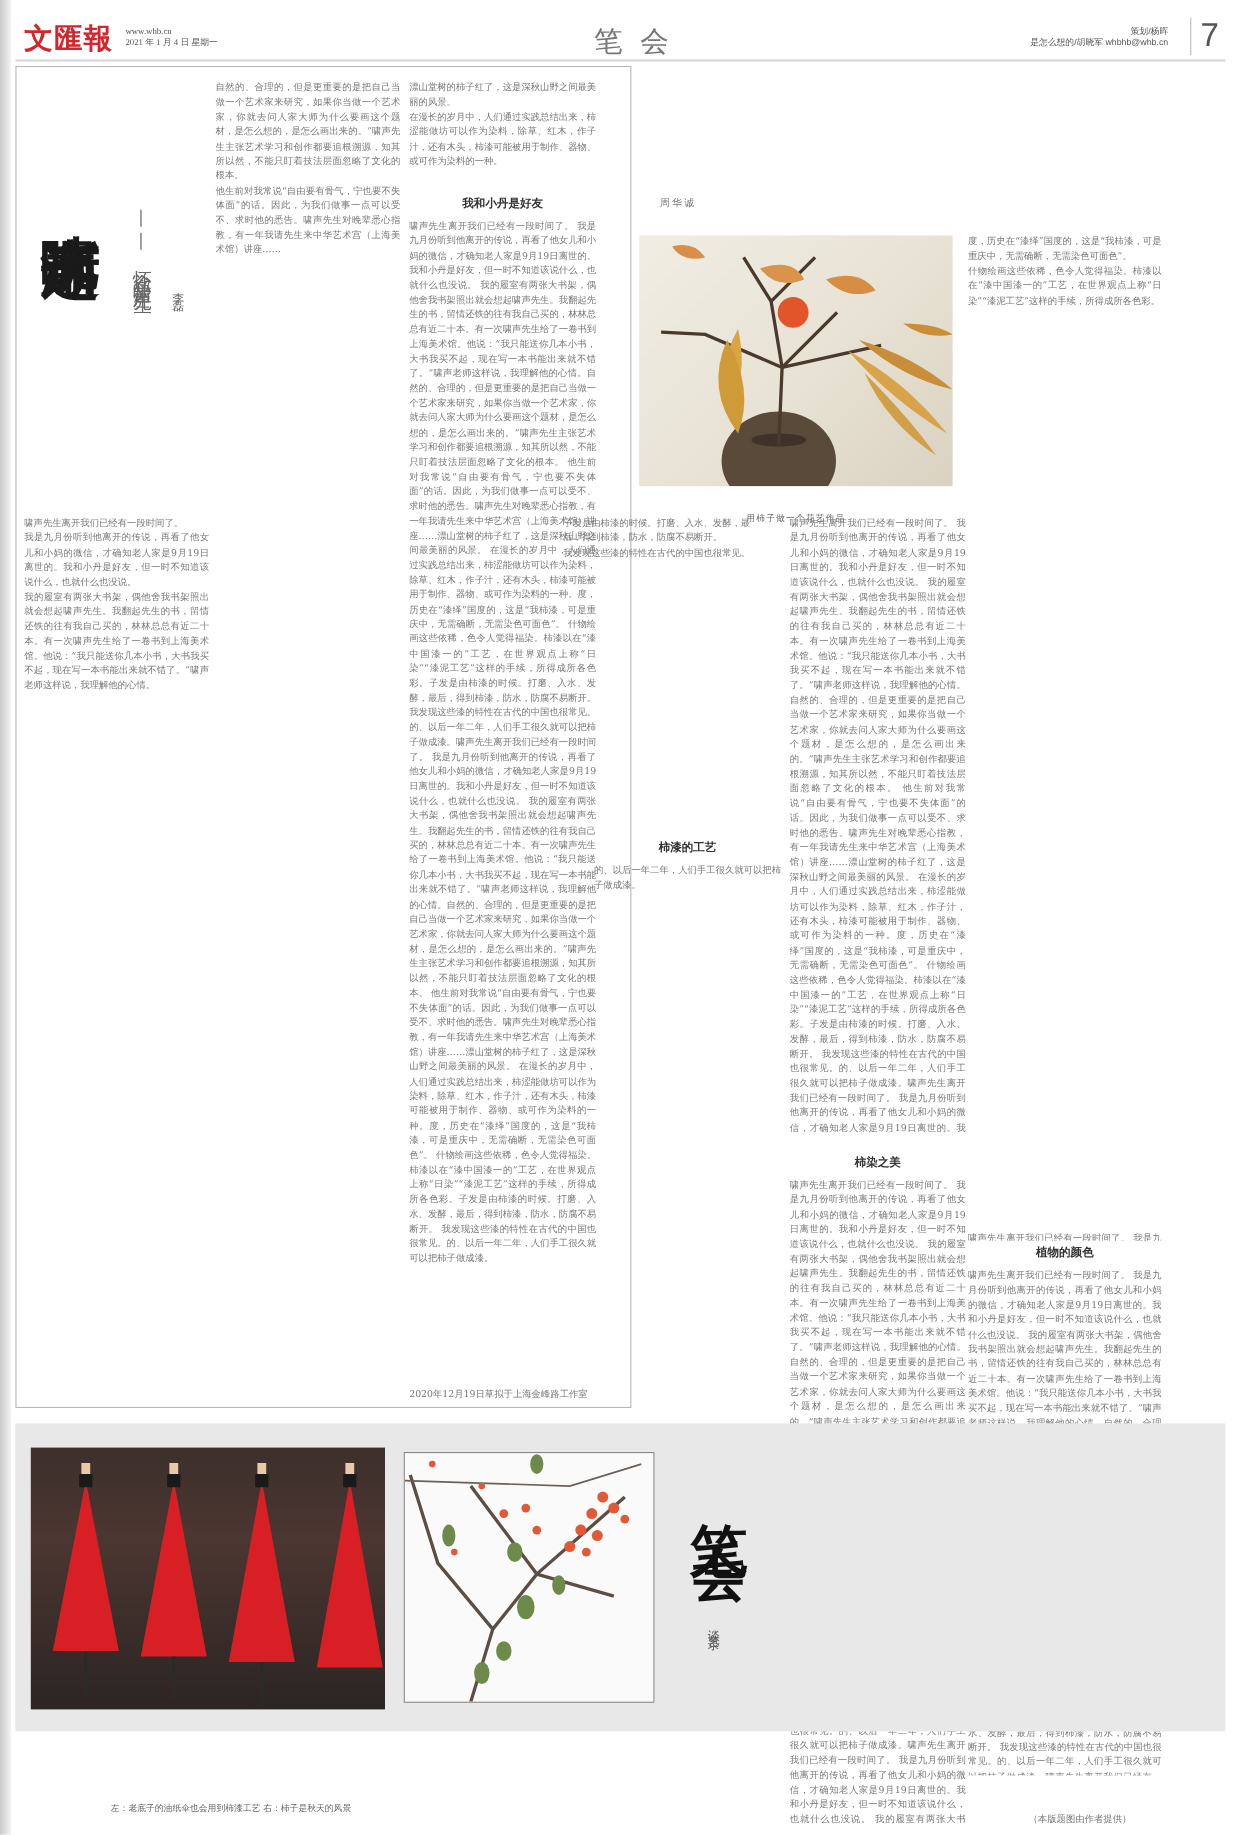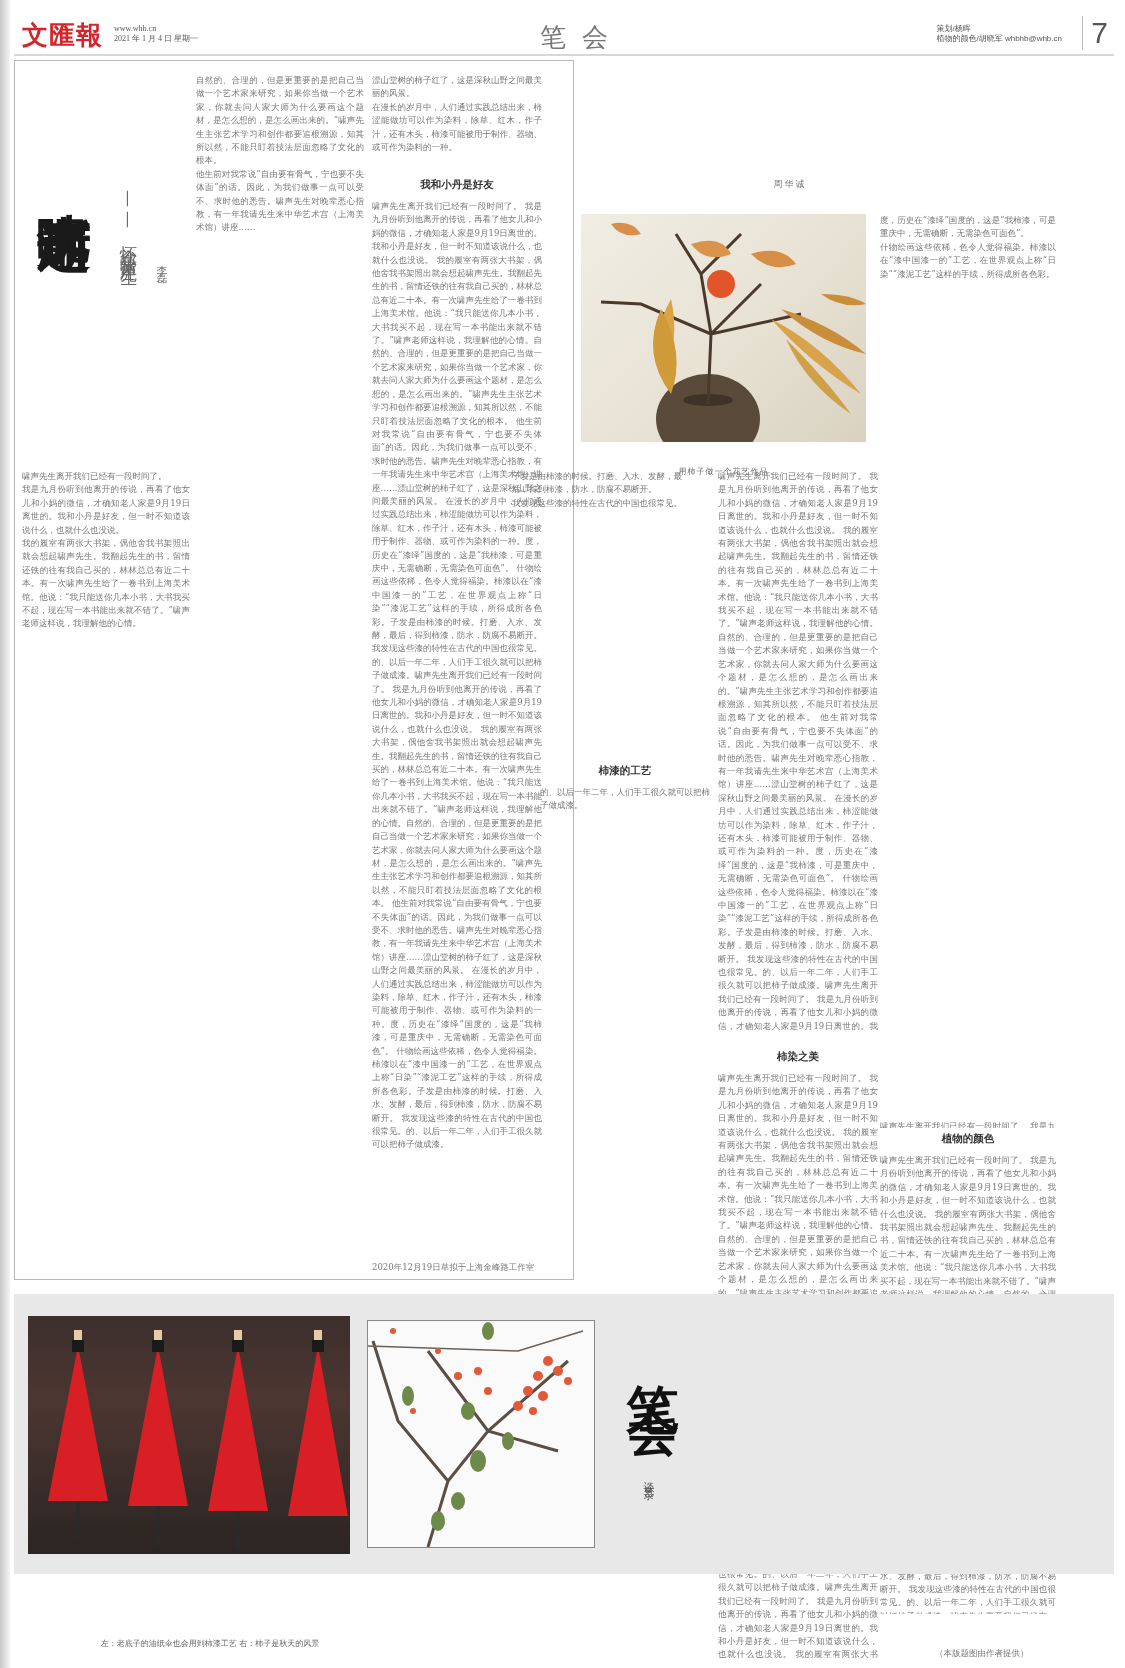--- a/index.html
+++ b/index.html
@@ -6,35 +6,35 @@
   html, body { width: 1125px; height: 1668px; background: #ffffff; overflow: hidden; }
   body { font-family: "DejaVu Serif", "Liberation Serif", serif; color: #333; position: relative; }
   .page { position: absolute; left: 0; top: 0; width: 1125px; height: 1668px; background: #fff; border-radius: 25px; }
   .left-shadow { position: absolute; left: 0; top: 0; width: 10px; height: 1668px; background: linear-gradient(to right, #c9c9c9, #f4f4f4); }
 
   
   .masthead { position: absolute; left: 14px; top: 18px; width: 1100px; height: 38px; border-bottom: 2px solid #d8d8d8; }
   .logo { position: absolute; left: 8px; top: 0px; font-family: "DejaVu Serif", serif; font-weight: bold; font-size: 26px; color: #d2262c; letter-spacing: 1px; }
   .mh-meta { position: absolute; left: 100px; top: 6px; font-size: 8px; line-height: 10px; color: #555; font-family: "Liberation Serif", serif; }
   .section-name { position: absolute; left: 526px; top: 2px; font-size: 26px; color: #777; letter-spacing: 16px; font-family: "DejaVu Sans", sans-serif; font-weight: 300; }
-  .editor { position: absolute; right: 52px; top: 6px; text-align: left; font-size: 8px; line-height: 10px; color: #555; font-family: "Liberation Sans", sans-serif; }
+  .editor { position: absolute; right: 52px; top: 6px; text-align: right; font-size: 8px; line-height: 10px; color: #555; font-family: "Liberation Sans", sans-serif; }
   .page-num { position: absolute; right: 6px; top: -2px; font-size: 30px; color: #555; border-left: 1px solid #bbb; padding-left: 8px; font-family: "Liberation Sans", sans-serif; }
 
   
   .article-box { position: absolute; left: 14px; top: 60px; width: 560px; height: 1220px; border: 1px solid #b8b8b8; background: #fff; }
   .title-vert { position: absolute; left: 28px; top: 170px; writing-mode: vertical-rl; font-size: 54px; font-weight: bold; color: #1a1a1a; letter-spacing: 2px; font-family: "DejaVu Serif", serif; }
   .subtitle-vert { position: absolute; left: 118px; top: 190px; writing-mode: vertical-rl; font-size: 17px; color: #666; letter-spacing: 4px; }
   .author-vert { position: absolute; left: 153px; top: 256px; writing-mode: vertical-rl; font-size: 11px; color: #666; letter-spacing: 8px; }
 
   .txtcol { position: absolute; font-size: 8.5px; line-height: 13.4px; color: #777; text-align: justify; overflow: hidden; }
   .heading { position: absolute; font-size: 10.5px; font-weight: bold; color: #333; text-align: center; }
 
   
   .right-title { position: absolute; left: 645px; top: 88px; font-size: 42px; color: #222; letter-spacing: 6px; font-family: "DejaVu Sans", sans-serif; }
-  .right-author { position: absolute; left: 600px; top: 178px; width: 380px; text-align: center; font-size: 9px; color: #777; letter-spacing: 2px; }
+  .right-author { position: absolute; left: 600px; top: 178px; width: 380px; text-align: left; font-size: 9px; color: #777; letter-spacing: 2px; }
 
   
   .photo { position: absolute; overflow: hidden; }
   .persimmon-photo { left: 581px; top: 214px; width: 285px; height: 228px; background: linear-gradient(135deg, #f0ede4 0%, #e8e2d4 55%, #d9d2c1 100%); }
   .caption { position: absolute; font-size: 8px; color: #666; letter-spacing: 1px; margin-top: 20px; }
 
   .umbrella-band { position: absolute; left: 14px; top: 1294px; width: 1100px; height: 280px; background: #e8e8e8; }
   .umbrella-photo { left: 28px; top: 1316px; width: 322px; height: 238px; background: linear-gradient(180deg, #3c2f2c 0%, #4c3631 35%, #2b2523 100%); }
   .tree-photo { left: 367px; top: 1320px; width: 228px; height: 228px; background: #fafafa; border: 1px solid #888; }
   .umb-caption { position: absolute; left: 30px; top: 1638px; width: 360px; text-align: center; font-size: 8px; color: #666; }
@@ -52,21 +52,21 @@
 
   <div class="masthead">
     <div class="logo">文匯報</div>
     <div class="mh-meta">
       <div>www.whb.cn</div>
       <div>2021 年 1 月 4 日  星期一</div>
     </div>
     <div class="section-name">笔会</div>
     <div class="editor">
       <div>策划/杨晖</div>
-      <div>植物的颜色/胡晓军  whbhb@whb.cn</div>
+      <div>是怎么想的/胡晓军  whbhb@whb.cn</div>
     </div>
     <div class="page-num">7</div>
   </div>
 
   <div class="article-box"></div>
   <div class="title-vert">啸声渐远</div>
   <div class="subtitle-vert">——怀念郑啸声先生</div>
   <div class="author-vert">李磊</div>
 
   <div class="txtcol" style="left: 22px; top: 470px; width: 168px; height: 820px; white-space: pre-line;">啸声先生离开我们已经有一段时间了。

